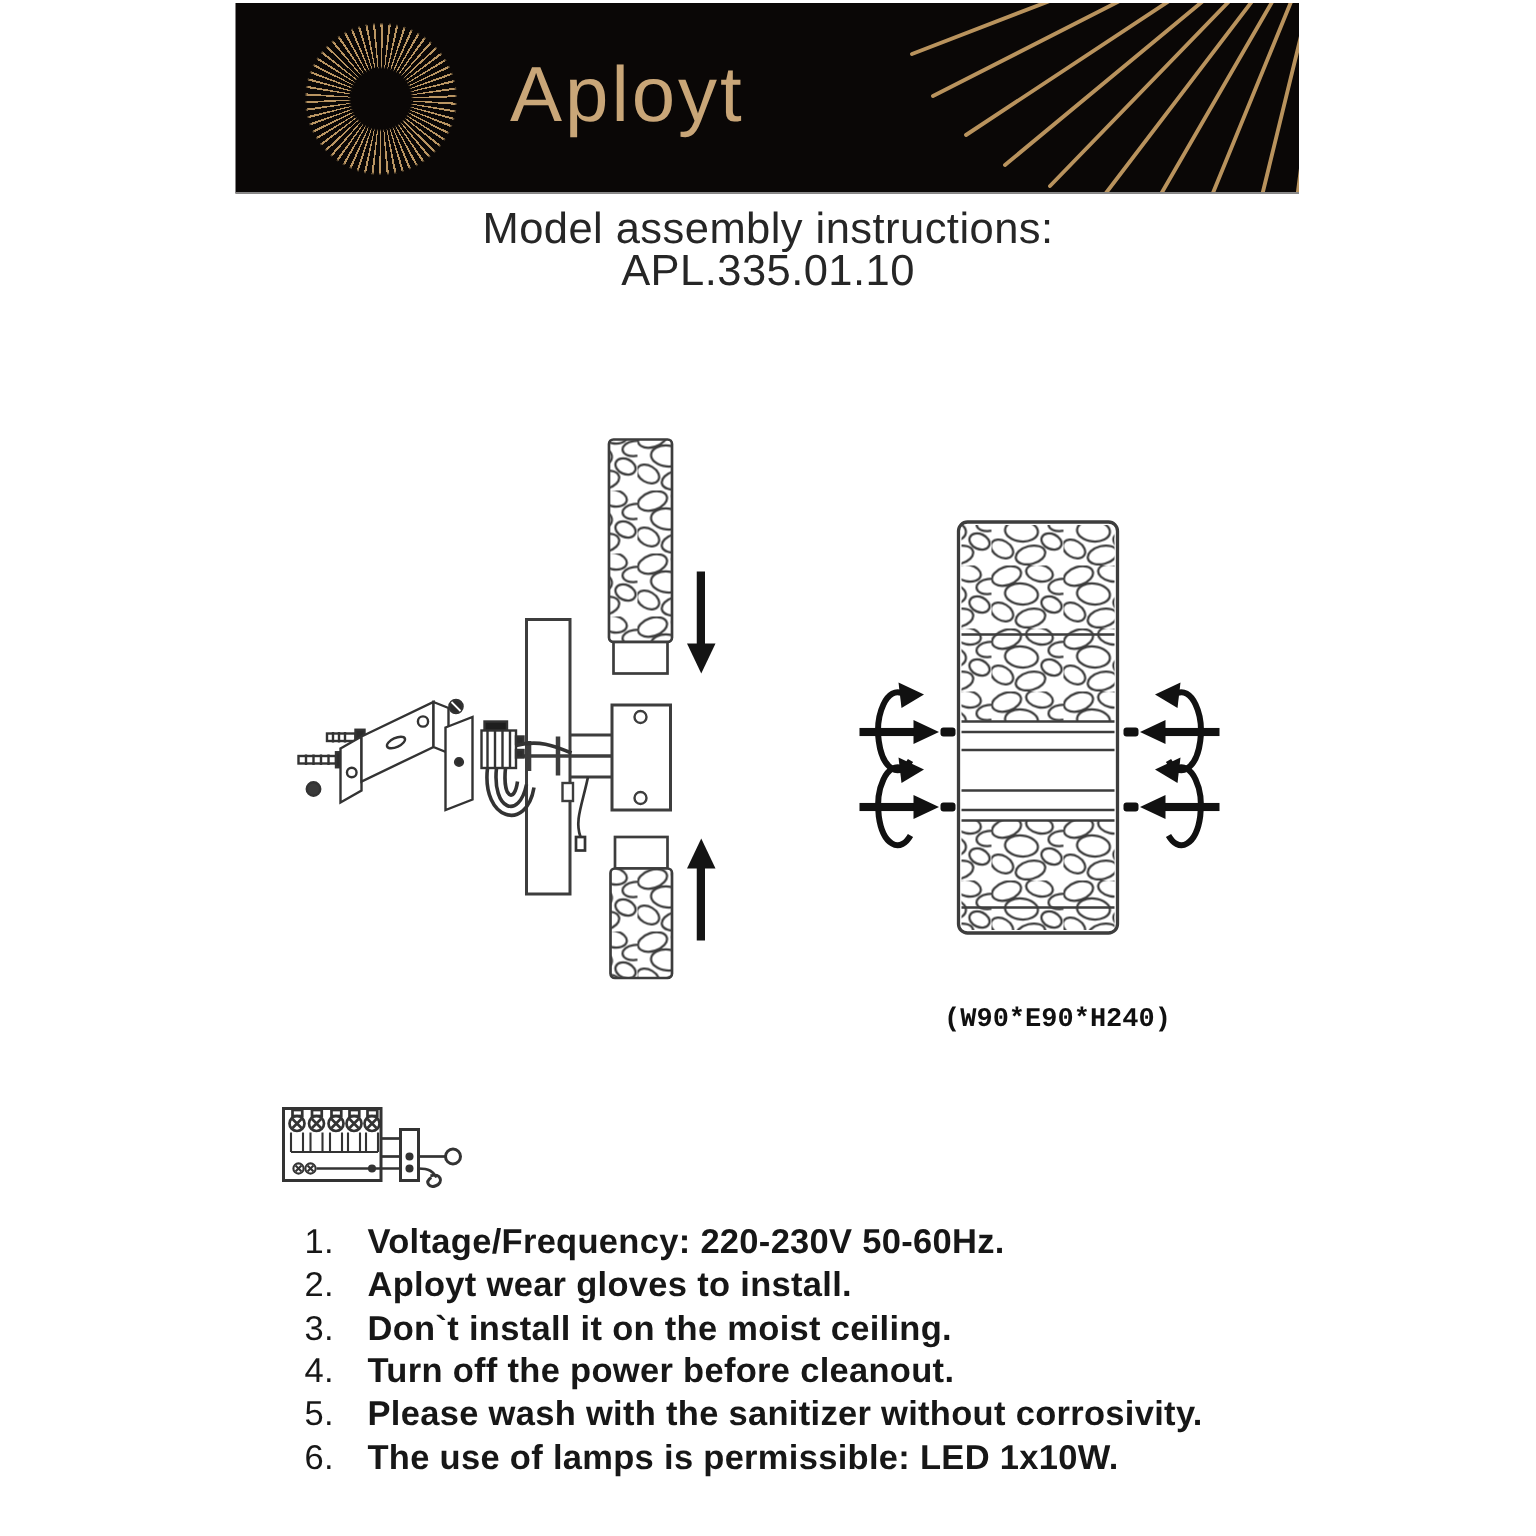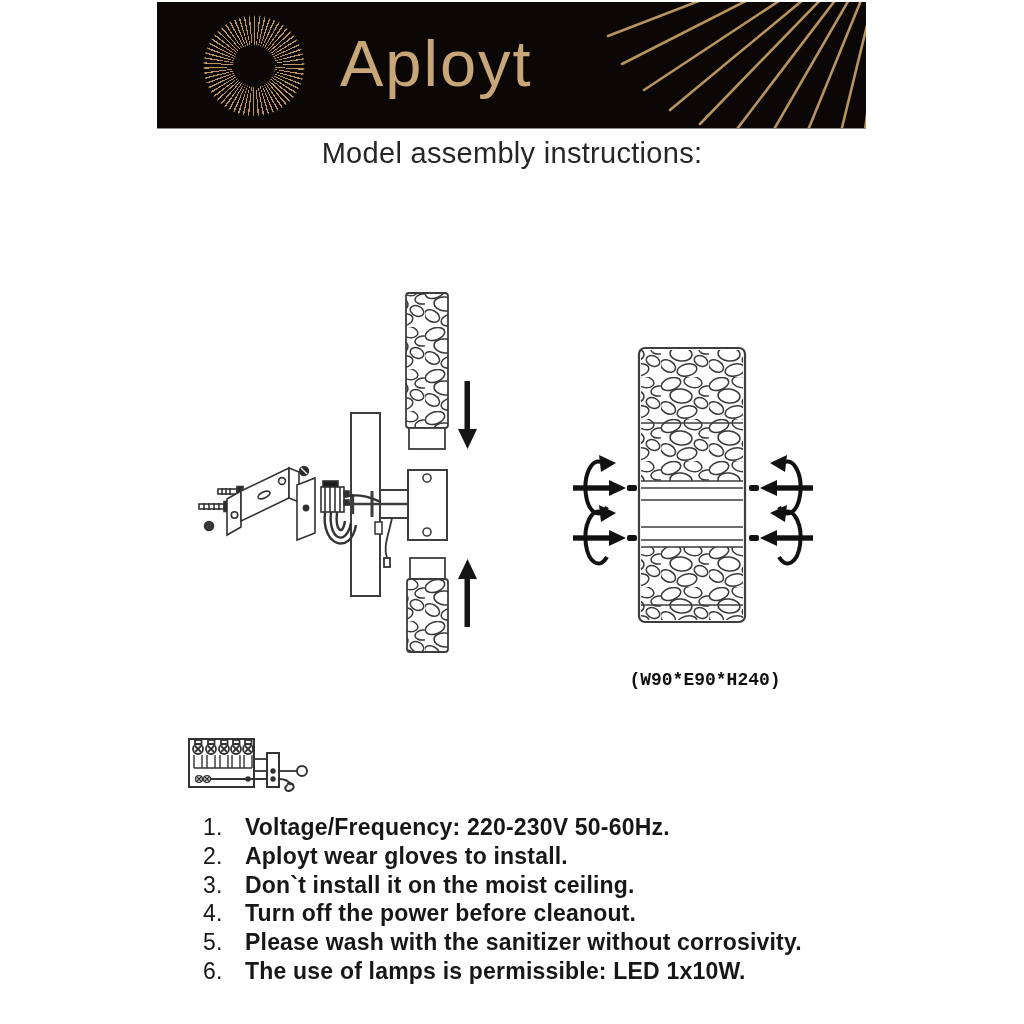--- a/index.html
+++ b/index.html
@@ -14,21 +14,21 @@
   }
   .sunburst{
     position:absolute;left:40px;top:7px;width:114px;height:114px;border-radius:50%;
     background:repeating-conic-gradient(#c9a26a 0deg 1.7deg, rgba(0,0,0,0) 1.7deg 5.8deg);
     -webkit-mask:radial-gradient(circle, rgba(0,0,0,0) 0 20px, #000 22px 49px, rgba(0,0,0,0) 51px);
             mask:radial-gradient(circle, rgba(0,0,0,0) 0 20px, #000 22px 49px, rgba(0,0,0,0) 51px);
     opacity:.92;
   }
   .brand{
     position:absolute;left:183px;top:50%;transform:translateY(-52%);
-    font-size:65px;font-weight:400;letter-spacing:2px;color:#c9a678;
+    font-size:52px;font-weight:400;letter-spacing:2px;color:#c9a678;
   }
   .rayfan{position:absolute;right:0;top:0;}
   
   .titleblock{
     position:absolute;left:0;top:139px;width:1024px;text-align:center;
     font-size:29px;line-height:28px;color:#262626;letter-spacing:.3px;
   }
   
   .svgabs{position:absolute;}
   .dims{
@@ -59,20 +59,21 @@
       <line x1="285" y1="-75" x2="163" y2="136"></line>
       <line x1="285" y1="-75" x2="198" y2="138"></line>
       <line x1="285" y1="-75" x2="233" y2="138"></line>
       <line x1="285" y1="-75" x2="258" y2="136"></line>
     </g>
   </svg>
 </div>
 
 <div class="titleblock">
   <div>Model assembly instructions:</div>
+  <div>APL.335.01.10</div>
 </div>
 
 <svg class="svgabs" style="left:185px;top:285px;" width="320" height="400" viewBox="0 0 320 400">
   <defs>
     <pattern id="pebA" width="48" height="42" patternUnits="userSpaceOnUse">
       <rect width="48" height="42" fill="#ffffff"></rect>
       <g fill="#ffffff" stroke="#3a3a3a" stroke-width="1.5">
         <ellipse cx="10" cy="7" rx="10" ry="6" transform="rotate(-18 10 7)"></ellipse>
         <ellipse cx="32" cy="5" rx="9" ry="5.5" transform="rotate(12 32 5)"></ellipse>
         <ellipse cx="46" cy="14" rx="8" ry="5" transform="rotate(-8 46 14)"></ellipse>

